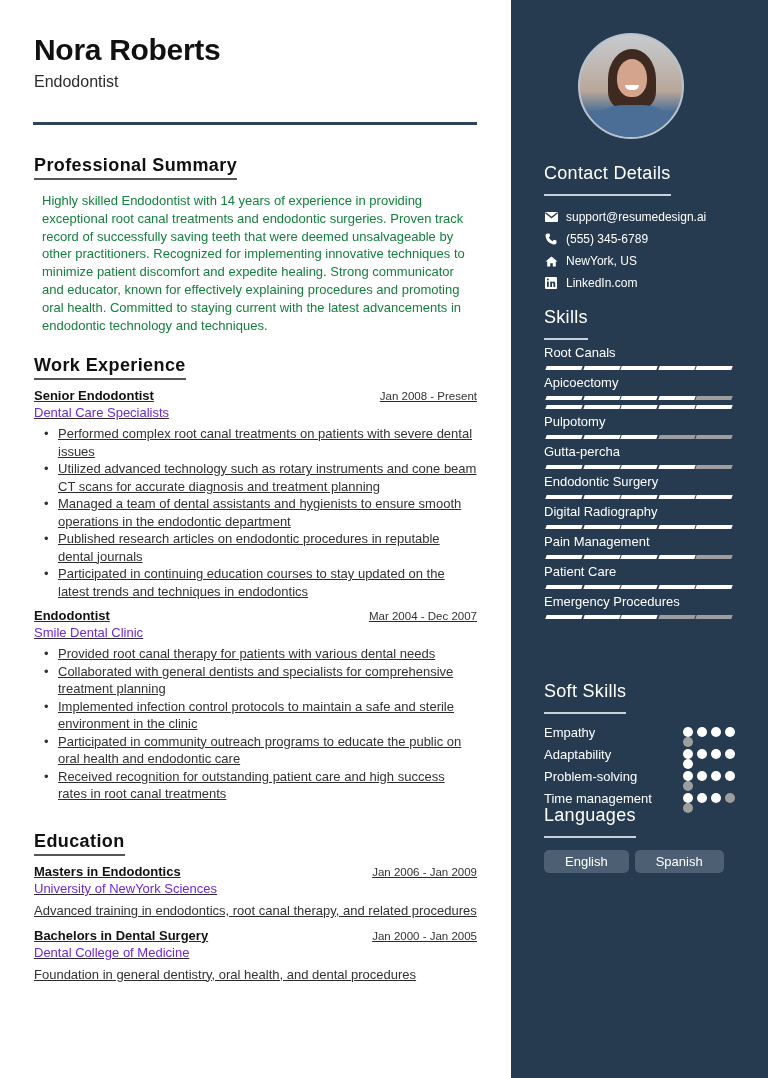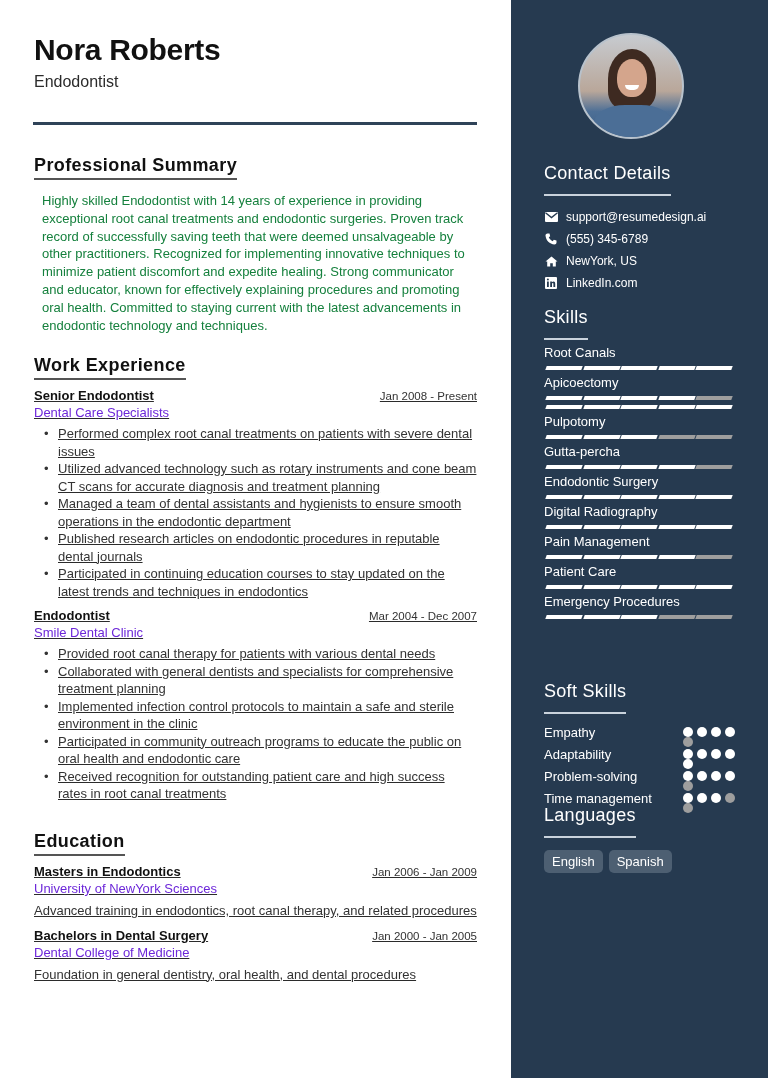--- a/index.html
+++ b/index.html
@@ -57,21 +57,21 @@
   .soft { position: absolute; left: 544px; top: 681px; width: 195px; }
   .soft-list { margin-top: 10px; }
   .soft-row { display: flex; justify-content: space-between; height: 22px; position: relative; }
   .soft-name { font-size: 13px; color: #fff; line-height: 17px; width: 120px; }
   .dots { width: 56px; display: flex; flex-wrap: wrap; column-gap: 4px; row-gap: 0; margin-top: 3px; height: 10px; }
   .dot { width: 10px; height: 10px; border-radius: 50%; background: #fff; }
   .dot.off { background: #9e9e9e; }
 
   .langs { position: absolute; left: 544px; top: 805px; width: 195px; }
   .lang-list { display: flex; gap: 6px; margin-top: 12px; }
-  .lang { background: #4d5f72; border-radius: 5px; padding: 4px 8px; font-size: 13px; color: #fff; }
+  .lang { background: #4d5f72; border-radius: 5px; padding: 4px 21px; font-size: 13px; color: #fff; }
 </style>
 </head>
 <body>
 
 <div class="main"></div>
 
 <div class="name">Nora Roberts</div>
 <div class="job-title">Endodontist</div>
 <div class="header-rule"></div>
 

